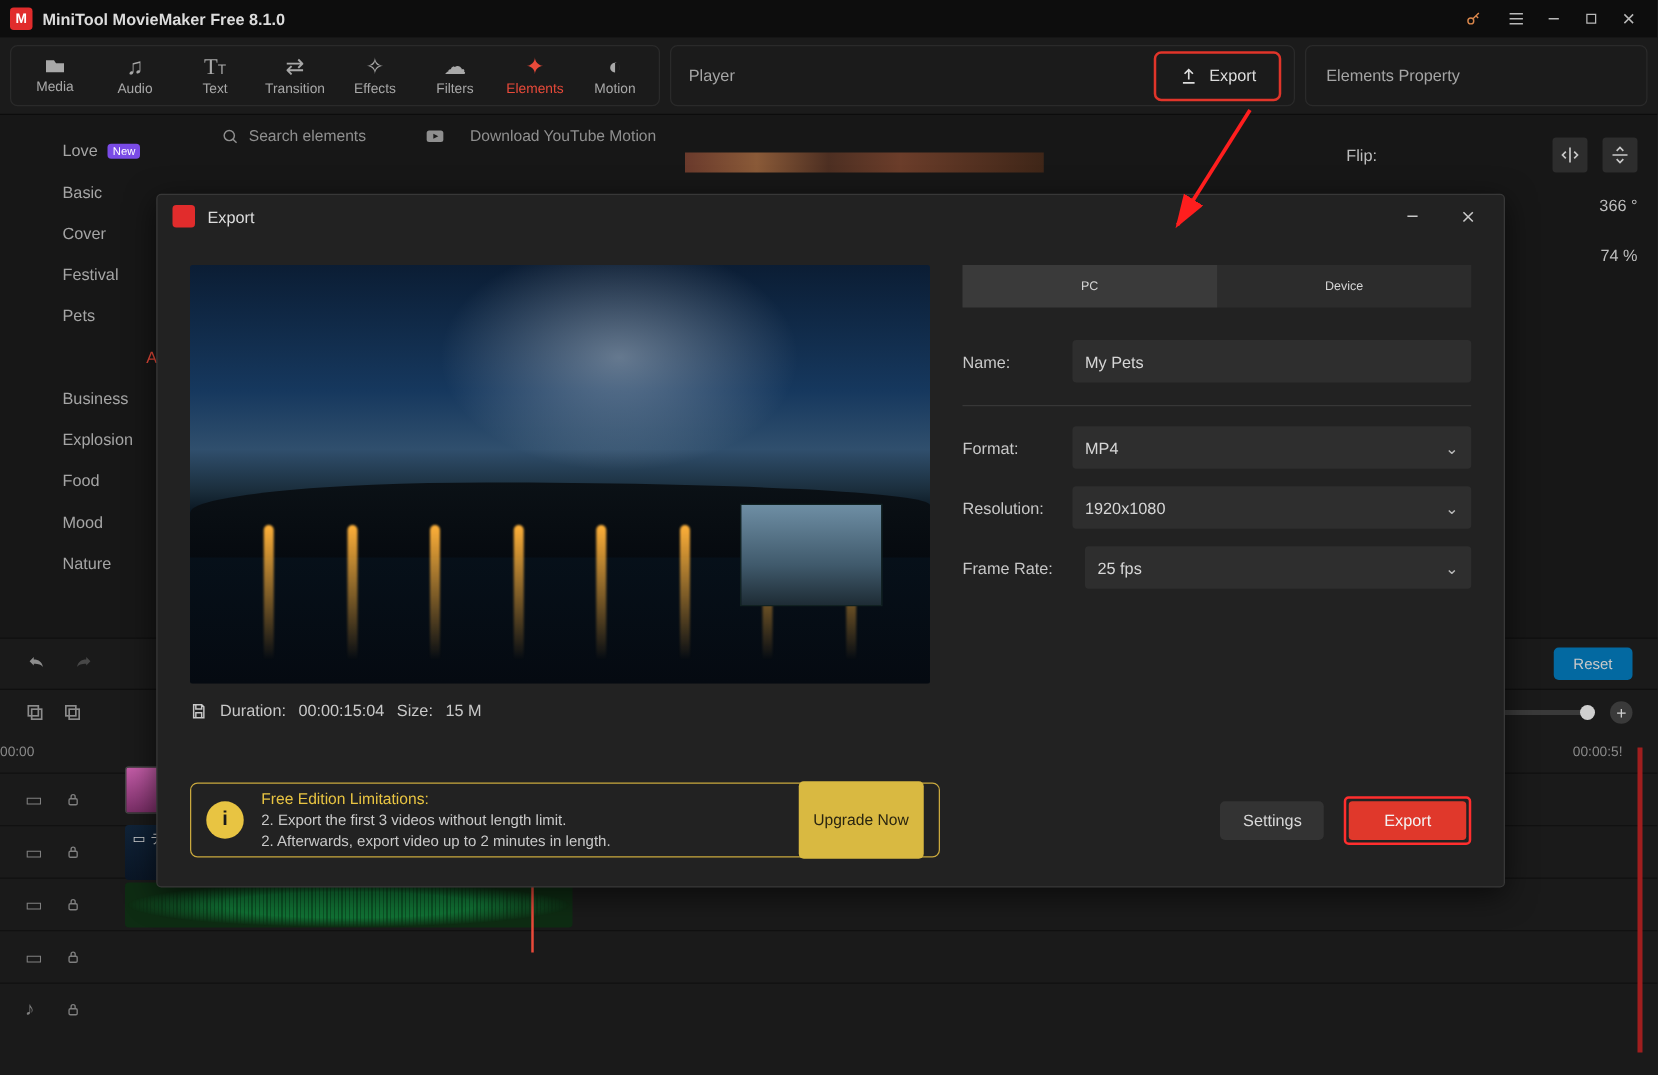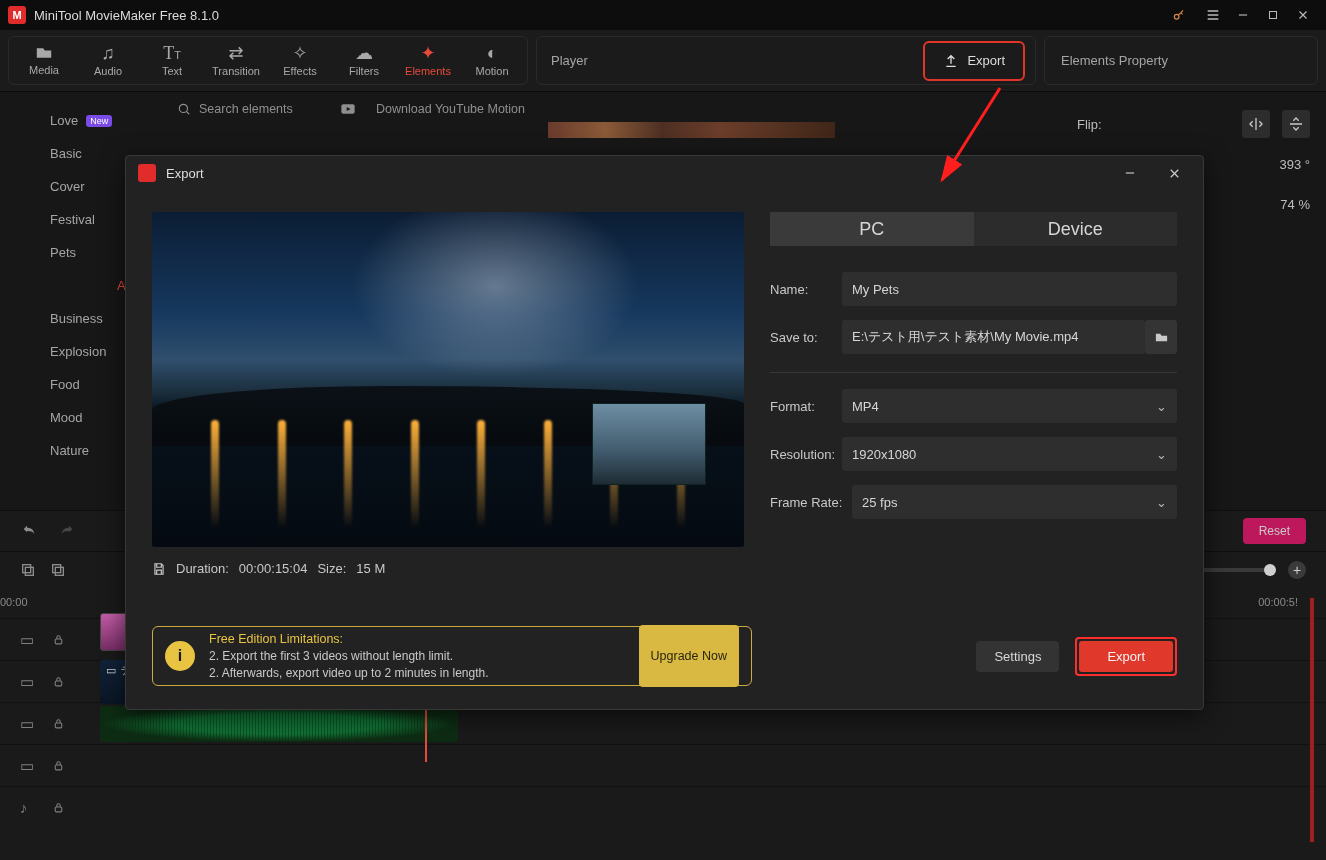--- a/index.html
+++ b/index.html
@@ -1,21 +1,21 @@
 <!DOCTYPE html>
 <html><head>
 <meta charset="utf-8">
 <style>
 * { margin:0; padding:0; box-sizing:border-box; font-family:"Segoe UI",Arial,sans-serif; -webkit-font-smoothing:antialiased; }
 body { background:#171717; width:1326px; height:860px; overflow:hidden; color:#c8c8c8; position:relative; }
 
 
 .titlebar { height:30px; background:#0d0d0d; display:flex; align-items:center; padding:0 8px; font-size:13px; color:#dcdcdc; }
 .titlebar .logo { width:18px; height:18px; background:#e12c2c; border-radius:3px; margin-right:8px; display:flex; align-items:center; justify-content:center; color:#fff; font-size:11px; font-weight:bold; }
-.titlebar .title { flex:1; }
+.titlebar .title { flex:1;font-weight:bold; }
 .titlebar .winbtn { width:30px; height:30px; display:flex; align-items:center; justify-content:center; color:#b9b9b9; }
 .titlebar .key { color:#d9864b; font-size:14px; margin-right:4px; }
 
 
 .toolbar { height:62px; background:#1b1b1b; display:flex; gap:8px; padding:0 8px; border-bottom:1px solid #0c0c0c; }
 .toolbar .group { display:flex; align-items:center; border:1px solid #2a2a2a; border-radius:6px; padding:0 6px; gap:6px; margin-top:6px; margin-bottom:6px; }
 .toolbar .group.first { flex:0 0 519px; }
 .toolbar .group.second { flex:0 0 500px; justify-content:space-between; }
 .toolbar .group.third { flex:1; }
 .toolbtn { width:58px; height:46px; display:flex; flex-direction:column; align-items:center; justify-content:center; gap:3px; font-size:11px; color:#a8a8a8; }
@@ -48,21 +48,21 @@
 .props { width:265px; padding:12px 16px; font-size:13px; color:#bdbdbd; }
 .prop-row { display:flex; align-items:center; justify-content:space-between; height:40px; }
 .prop-row .ico { width:28px; height:28px; display:flex; align-items:center; justify-content:center; background:#2d2d2d; border-radius:3px; color:#c9c9c9; cursor:pointer; }
 .prop-row .icos { display:flex; gap:12px; }
 
 
 .bottom { position:absolute; left:0; right:0; top:510px; height:350px; background:#1a1a1a; }
 .tl-tools { height:42px; display:flex; align-items:center; gap:18px; padding:0 20px; border-bottom:1px solid #0f0f0f; color:#8c8c8c; font-size:16px; justify-content:space-between; }
 .tl-tools .left { display:flex; align-items:center; gap:20px; }
 .tl-tools .right { display:flex; align-items:center; gap:12px; font-size:12px; }
-.reset-btn { padding:6px 16px; background:#be185d; border-radius:4px; color:#c9c9c9; font-size:12px; }
+.reset-btn { padding:6px 16px; background:#0369a1; border-radius:4px; color:#c9c9c9; font-size:12px; }
 .tl-ruler { height:28px; display:flex; align-items:center; font-size:11px; color:#8a8a8a; padding-left:100px; position:relative; }
 .tl-ruler .tick { position:absolute; }
 .tl-tracks { padding:2px 0; }
 .track-row { height:42px; display:flex; align-items:center; gap:14px; padding:0 20px; border-top:1px solid #111; }
 .track-row .tico { color:#7f7f7f; font-size:15px; width:18px; }
 .track-row .tlock { color:#7f7f7f; font-size:14px; width:18px; }
 .clips { position:absolute; left:100px; top:150px; display:flex; gap:2px; }
 .clip { height:44px; border-radius:3px; background:#1f3148; position:relative; overflow:hidden; display:flex; align-items:flex-start; }
 .clip .ct { font-size:11px; color:#d6d6d6; padding:3px 6px; display:flex; gap:4px; align-items:center; }
 .clip.sky { width:118px; background:linear-gradient(#102338,#0a1626); }
@@ -101,23 +101,23 @@
    linear-gradient(#0b1d34 0%, #16385e 30%, #304f6d 44%, #1a2d3b 54%, #07121c 60%, #050a11 100%);
 }
 .pv-hill { position:absolute; left:0; right:0; top:52%; height:18%; background:linear-gradient(#0b1116,#060a0f); border-radius:40% 60% 0 0/40% 30% 0 0; }
 .pv-lights { position:absolute; left:0; right:0; top:62%; height:38%; display:flex; justify-content:space-around; align-items:flex-start; padding:0 30px; }
 .pv-lights span { width:8px; height:120px; background:linear-gradient(#ffb13a, rgba(255,160,40,0) 90%); border-radius:4px; filter:blur(1px); }
 .pv-inset { position:absolute; right:38px; bottom:62px; width:114px; height:82px; background:linear-gradient(#6e8ea4 0%, #405a6c 60%, #1e2c35 100%); border:1px solid #122; }
 .pv-meta { margin-top:14px; font-size:13px; color:#c8c8c8; display:flex; align-items:center; gap:10px; }
 
 .ed-form { flex:1; display:flex; flex-direction:column; gap:14px; padding-top:0; }
 .tabs { display:flex; margin-bottom:12px; }
-.tabs .tab { flex:1; height:34px; display:flex; align-items:center; justify-content:center; font-size:18px; background:#2c2c2c; color:#d6d6d6; }
+.tabs .tab { flex:1; height:34px; display:flex; align-items:center; justify-content:center; font-size:10px; background:#2c2c2c; color:#d6d6d6; }
 .tabs .tab.active { background:#3a3a3a; }
-.frow { display:flex; align-items:center; gap:0; }
+.frow { display:flex; align-items:center; gap:16px; }
 .frow .lbl { width:72px; font-size:13px; color:#c8c8c8; }
 .frow .fld { flex:1; height:34px; background:#2e2e2e; border-radius:3px; display:flex; align-items:center; padding:0 10px; font-size:13px; color:#d6d6d6; position:relative; }
 .frow .fld .chev { position:absolute; right:10px; color:#b8b8b8; }
 .frow .browse { width:32px; height:34px; background:#343434; border-radius:3px; display:flex; align-items:center; justify-content:center; color:#c9c9c9; }
 .divline { height:1px; background:#373737; margin:4px 0 2px; }
 
 .ed-footer { height:88px; display:flex; align-items:center; padding:0 26px 18px 26px; gap:16px; }
 .limit-box { flex:0 0 600px; height:60px; border:1px solid #caa93e; border-radius:6px; display:flex; align-items:center; padding:0 12px; gap:14px; }
 .limit-box .info-ico { width:30px; height:30px; border-radius:50%; background:#e8c442; color:#1a1a1a; display:flex; align-items:center; justify-content:center; font-weight:bold; font-size:16px; }
 .limit-txt { font-size:12px; color:#c9c9c9; line-height:1.45; }
@@ -300,21 +300,21 @@
             </svg>
         </div>
         <div class="ico">
           <svg width="16" height="16" viewBox="0 0 24 24" fill="none" stroke="currentColor" stroke-width="2">
               <path d="M3 12h18M8 7l4-4 4 4M8 17l4 4 4-4"></path>
             </svg>
         </div>
       </div>
     </div>
     <div class="prop-row" style="justify-content:flex-end">
-      <span>393 °</span>
+      <span>366 °</span>
     </div>
     <div class="prop-row" style="justify-content:flex-end">
       <span>74 %</span>
     </div>
   </div>
 </div>
 
 <div class="bottom">
   <div class="tl-tools" style="border-top:1px solid #0f0f0f">
     <div class="left">
@@ -496,31 +496,20 @@
             <span>Device</span>
           </div>
       </div>
 
       <div class="frow">
         <div class="lbl">Name:</div>
         <div class="fld">
             <span>My Pets</span>
           </div>
       </div>
-      <div class="frow">
-        <div class="lbl">Save to:</div>
-        <div class="fld">
-            <span>E:\テスト用\テスト素材\My Movie.mp4</span>
-          </div>
-        <div class="browse">
-          <svg width="15" height="13" viewBox="0 0 24 20" fill="currentColor">
-              <path d="M3 4h7l2 3h9v9H3z"></path>
-            </svg>
-        </div>
-      </div>
       <div class="divline"></div>
       <div class="frow">
         <div class="lbl">Format:</div>
         <div class="fld">
             <span>MP4</span>
             <span class="chev">⌄</span>
           </div>
       </div>
       <div class="frow">
         <div class="lbl">Resolution:</div>

